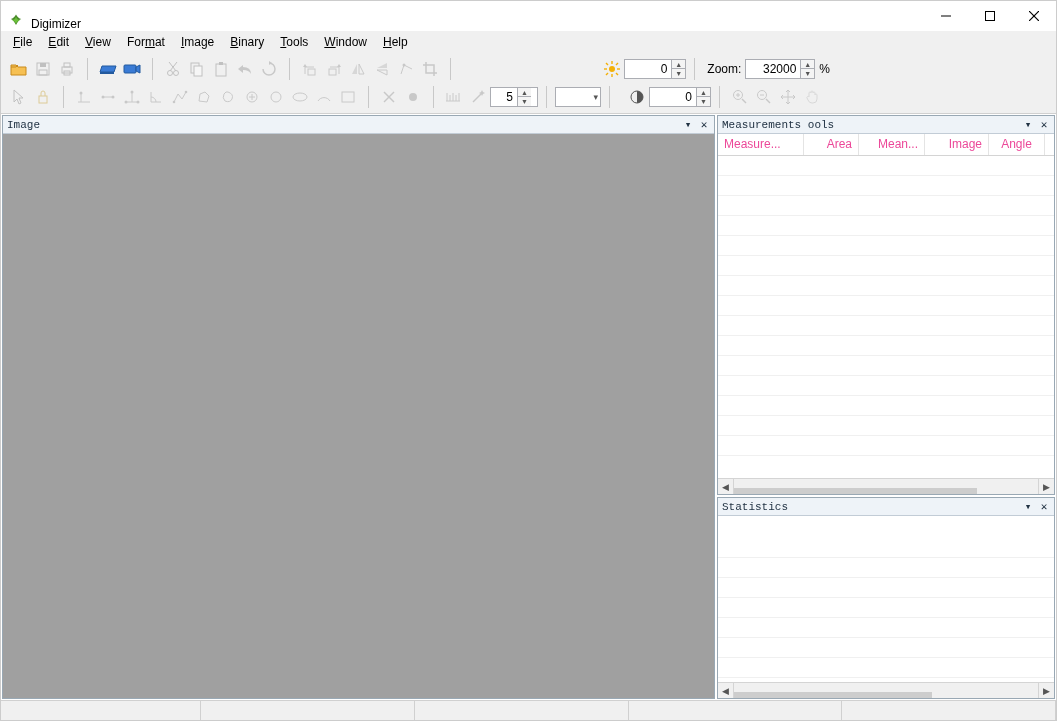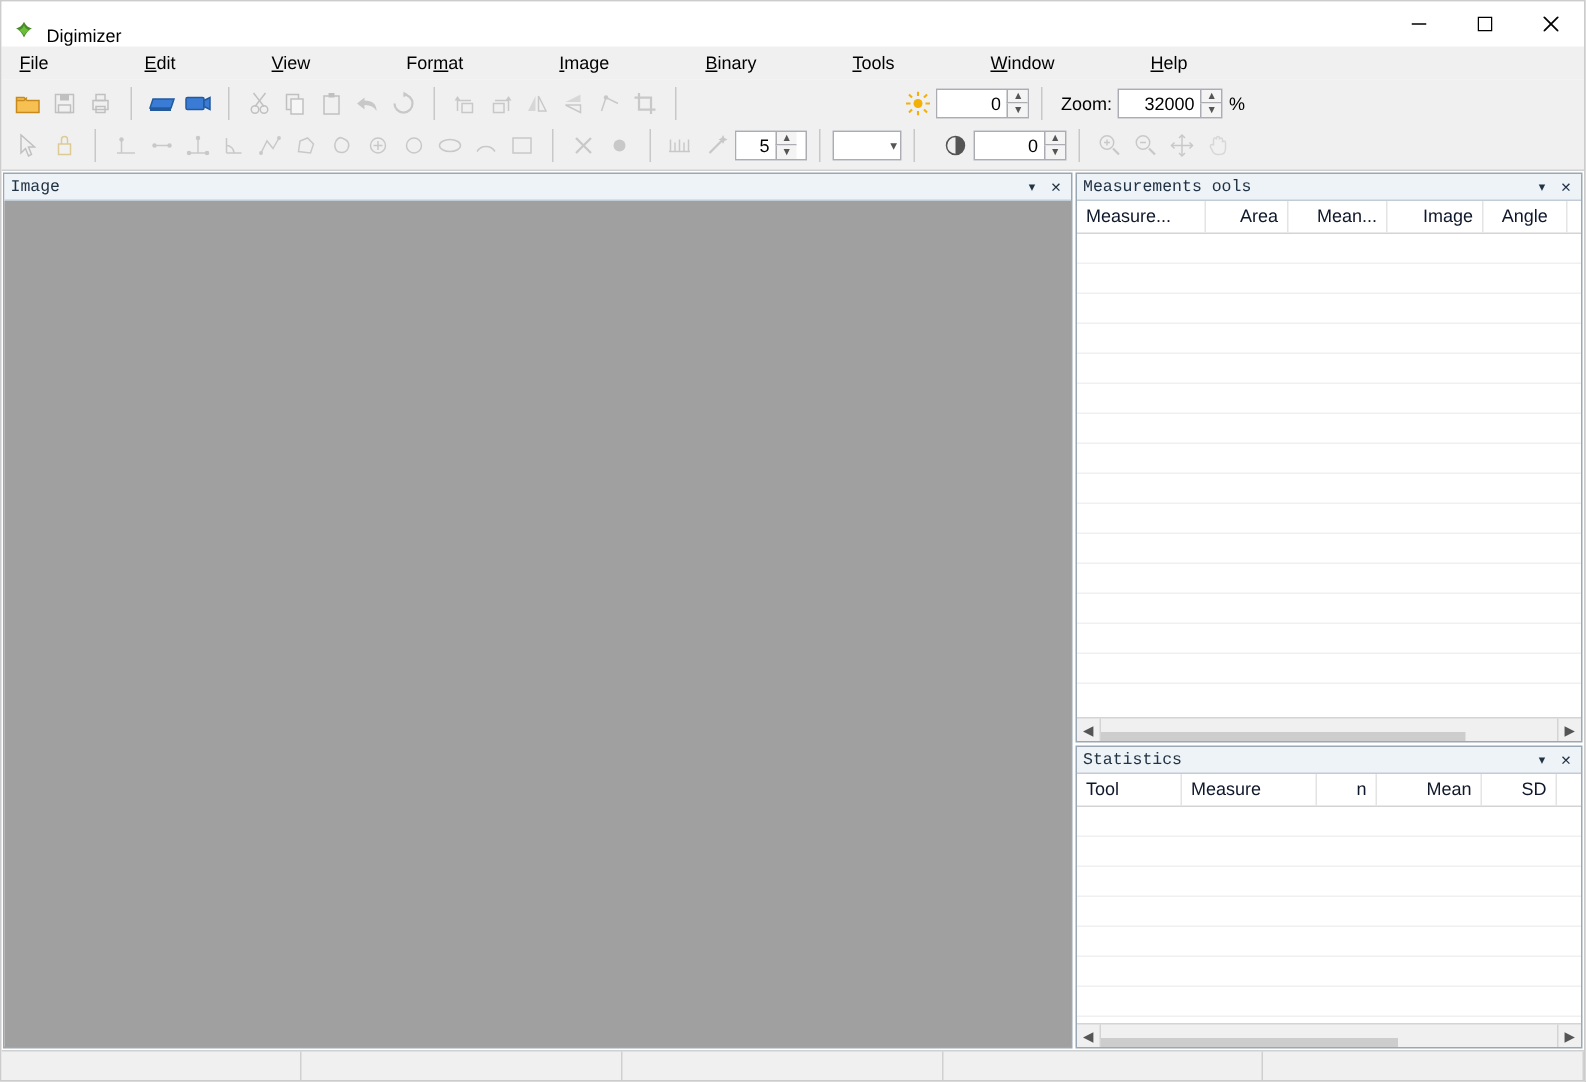--- a/index.html
+++ b/index.html
@@ -7,21 +7,21 @@
   body { width: 1057px; height: 721px; display: flex; flex-direction: column; border: 1px solid #ccc; }
 
   
   .titlebar { height: 30px; display: flex; align-items: flex-end; padding: 0 0 0 6px; background: #fff; }
   .titlebar .logo { width: 18px; height: 18px; margin-right: 6px; }
   .titlebar .title { font-size: 12px; }
   .titlebar .spacer { flex: 1; }
   .titlebar .win-btn { width: 44px; height: 30px; display: flex; align-items: center; justify-content: center; }
 
   
-  .menubar { height: 22px; display: flex; align-items: center; padding: 0 4px; background: #f0f0f0; border-bottom: 0; gap: 48px; }
+  .menubar { height: 22px; display: flex; align-items: center; padding: 0 4px; background: #f0f0f0; border-bottom: 0; }
   .menubar .menu-item { padding: 2px 8px; font-size: 12px; cursor: default; }
   .menubar .mnemonic { text-decoration: underline; }
 
   
   .toolbars { background: #f0f0f0; padding: 2px 2px 2px 2px; border-bottom: 1px solid #d0d0d0; }
   .toolbar-row { display: flex; align-items: center; height: 28px; }
   .tool-group { display: flex; align-items: center; padding: 0 4px; }
   .tool-sep { width: 1px; height: 22px; background: #c8c8c8; margin: 0 4px; }
   .tool-btn { width: 24px; height: 24px; display: flex; align-items: center; justify-content: center; border: 1px solid transparent; border-radius: 2px; color: #555; }
   .tool-btn.disabled { opacity: 0.45; }
@@ -45,21 +45,21 @@
   .panel-header { height: 18px; background: #eef3f8; border-bottom: 1px solid #c2ccd6; display: flex; align-items: center; padding: 0 2px 0 4px; font-family: "Courier New", monospace; font-size: 11px; color: #234; }
   .panel-header .spacer { flex: 1; }
   .panel-header .ph-btn { width: 16px; height: 14px; display:flex; align-items:center; justify-content:center; color:#234; }
   .panel-body { flex: 1; background: #a0a0a0; min-height: 0; }
   .panel-body.white { background: #fff; overflow: hidden; position: relative; }
 
   .left-col { flex: 1; display: flex; flex-direction: column; min-width: 0; }
   .right-col { width: 340px; display: flex; flex-direction: column; min-width: 0; }
 
   
-  .grid-header { display: flex; height: 22px; border-bottom: 1px solid #d4d4d4; font-size: 12px; color: #0f172a; }
+  .grid-header { display: flex; height: 22px; border-bottom: 1px solid #d4d4d4; font-size: 12px; color: #ec4899; }
   .grid-header .col { padding: 3px 6px; border-right: 1px solid #e4e4e4; white-space: nowrap; overflow: hidden; text-overflow: ellipsis; }
   .grid-rows { position:absolute; top:22px; left:0; right:0; bottom:16px; }
   .grid-rows .row { height: 20px; border-bottom: 1px solid #f0f0f0; }
   .grid-rows .row:nth-child(odd){}
   .hscroll { position:absolute; left:0; right:0; bottom:0; height:16px; background:#f0f0f0; border-top:1px solid #d4d4d4; display:flex; align-items:center; }
   .hscroll .arrow { width:16px; height:16px; display:flex; align-items:center; justify-content:center; font-size:9px; color:#555; border-right:1px solid #d4d4d4; }
   .hscroll .arrow.right { border-right:none; border-left:1px solid #d4d4d4; margin-left:auto; }
   .hscroll .track { flex:1; position:relative; }
   .hscroll .thumb { position:absolute; left:0; top:1px; height:14px; background:#cdcdcd; }
 
@@ -520,27 +520,20 @@
     </div>
 
     <div class="panel" style="flex:1">
       <div class="panel-header">
         <span>Statistics</span>
         <span class="spacer"></span>
         <div class="ph-btn">▾</div>
         <div class="ph-btn">✕</div>
       </div>
       <div class="panel-body white">
-        <div class="grid-header">
-          <div class="col" style="flex:0 0 70px">Tool</div>
-          <div class="col" style="flex:0 0 90px">Measure</div>
-          <div class="col" style="flex:0 0 40px;text-align:right">n</div>
-          <div class="col" style="flex:0 0 70px;text-align:right">Mean</div>
-          <div class="col" style="flex:0 0 50px;text-align:right">SD</div>
-        </div>
         <div class="grid-rows">
           <div class="row"></div>
           <div class="row"></div>
           <div class="row"></div>
           <div class="row"></div>
           <div class="row"></div>
           <div class="row"></div>
           <div class="row"></div>
         </div>
         <div class="hscroll">

